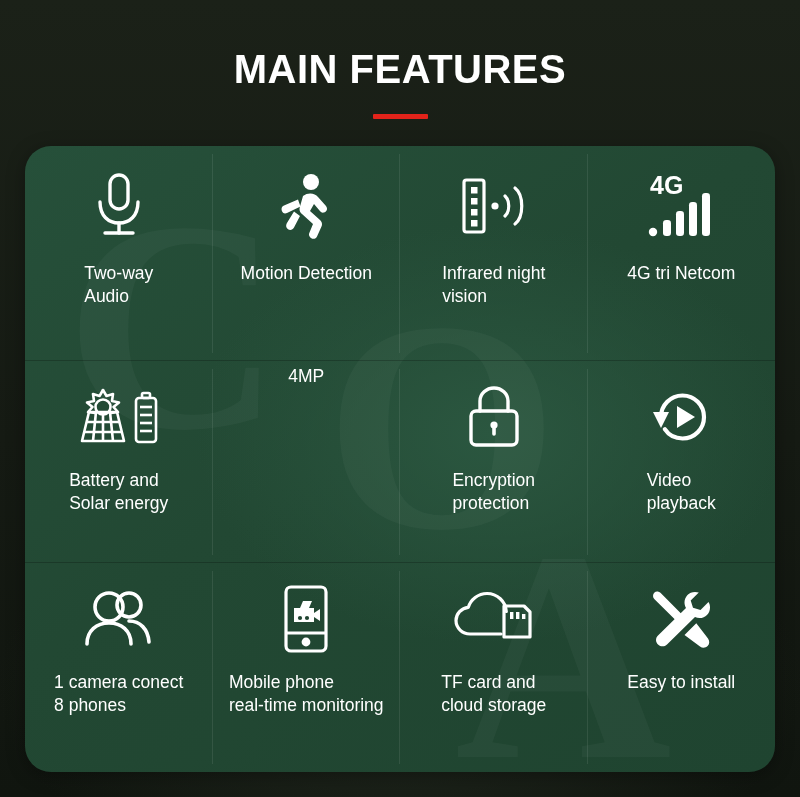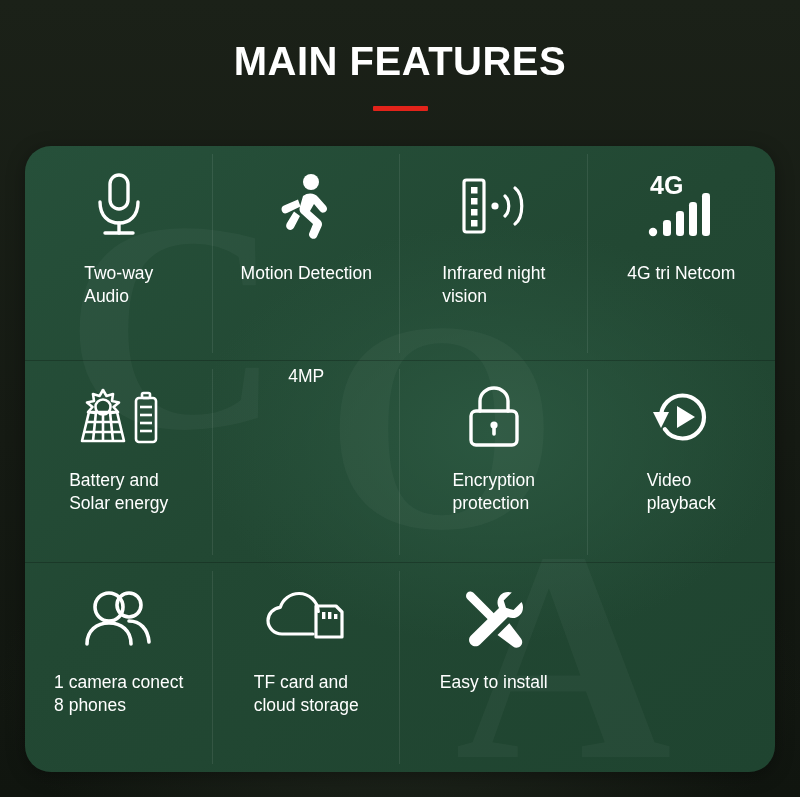--- a/index.html
+++ b/index.html
@@ -20,21 +20,21 @@
     height: 797px;
     background:
       radial-gradient(ellipse 560px 300px at 50% 86%, #22291f 0%, rgba(34,41,31,0) 72%),
       linear-gradient(180deg, #1b2118 0%, #151a13 55%, #10150f 100%);
     overflow: hidden;
   }
 
   
   .header {
     position: absolute;
-    top: 4px; left: 0; right: 0;
+    top: 12px; left: 0; right: 0;
     height: 145px;
     text-align: center;
   }
   .title {
     margin: 0;
     padding-top: 34px;
     font-size: 40px;
     line-height: 46px;
     font-weight: bold;
     color: #ffffff;
@@ -273,20 +273,35 @@
             <circle cx="48" cy="17" r="12"></circle>
             <path d="M48 33 C59 33 67 41 68 54"></path>
             <circle cx="28" cy="19" r="14"></circle>
             <path d="M6 56 C6 42.5 15.8 35 28 35 C40.2 35 50 42.5 50 56"></path>
           </svg>
         </div>
         <div class="label">1 camera conect
 8 phones</div>
       </div>
 
+      <div class="cell row3 sep-right">
+        <div class="icon-wrap">
+          <svg width="52" height="70" viewBox="0 0 52 70" fill="none" stroke="#ffffff" stroke-width="3.2" stroke-linejoin="round">
+            <rect x="6" y="3" width="40" height="64" rx="5"></rect>
+            <line x1="6" y1="49" x2="46" y2="49"></line>
+            <circle cx="26" cy="58" r="4.4" fill="#ffffff" stroke="none"></circle>
+            <path d="M14 24 L14 38 L34 38 L34 33 L40 37 L40 25 L34 29 L34 24 Z" fill="#ffffff" stroke="none"></path>
+            <path d="M20 24 L23 17 L32 17 L29 24 Z" fill="#ffffff" stroke="none"></path>
+            <circle cx="20" cy="34" r="2.1" fill="#1f4430" stroke="none"></circle>
+            <circle cx="27" cy="34" r="2.1" fill="#1f4430" stroke="none"></circle>
+          </svg>
+        </div>
+        <div class="label">Mobile phone
+real-time monitoring</div>
+      </div>
 
       <div class="cell row3 sep-right">
         <div class="icon-wrap">
           <svg width="82" height="58" viewBox="0 0 82 58" fill="none" stroke="#ffffff" stroke-width="3.2" stroke-linecap="round" stroke-linejoin="round">
             <path d="M48 44 L17 44 C9.3 44 3 38 3 30.6 C3 23.8 8.4 18 15.3 17.4 C17.6 9.3 25.2 3.5 34 3.5 C44.3 3.5 52.7 11.5 53.3 21.5"></path>
             <path d="M51 16 L51 47 L77 47 L77 22 L71 16 Z"></path>
             <rect x="57" y="22" width="3.4" height="7" fill="#ffffff" stroke="none"></rect>
             <rect x="63" y="22" width="3.4" height="7" fill="#ffffff" stroke="none"></rect>
             <rect x="69" y="24" width="3.4" height="5" fill="#ffffff" stroke="none"></rect>
           </svg>

